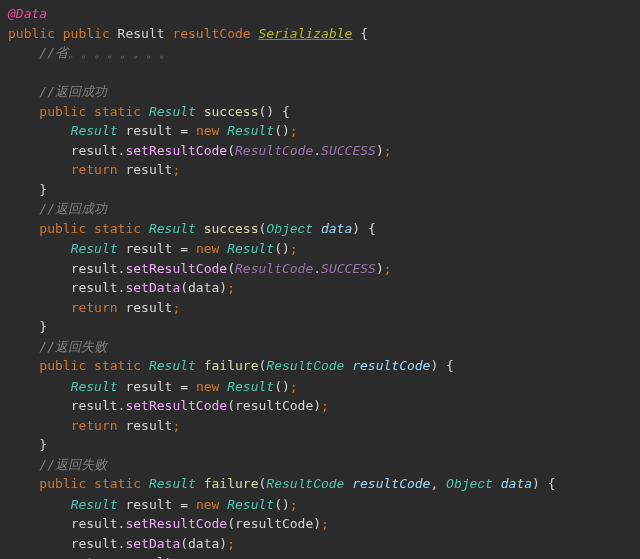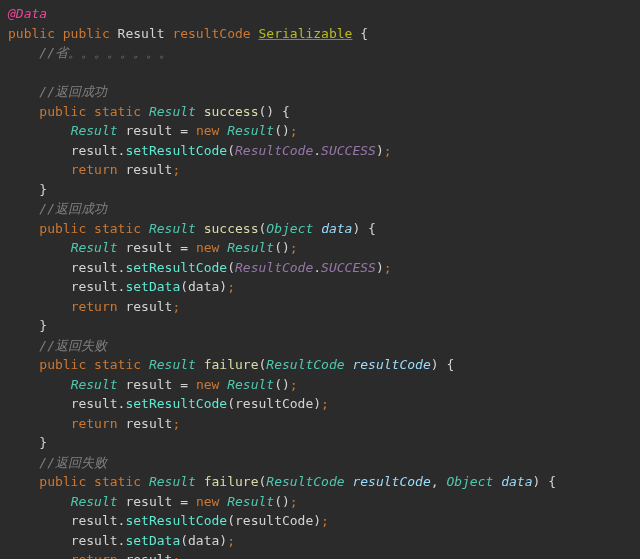--- a/index.html
+++ b/index.html
@@ -20,28 +20,28 @@
       white-space: pre;
       font-family: inherit;
     }
     .annotation { color: #ec4899; font-style: italic; }
     .keyword { color: #cc7832; }
     .type { color: #4ec9b0; font-style: italic; }
     .punct { color: #d4d4d4; }
     .semicolon { color: #cc7832; }
     .comment { color: #808080; font-style: italic; }
     .method-def { color: #dcdcaa; }
-    .method-call { color: #5eead4; }
+    .method-call { color: #f0abfc; }
     .operator { color: #d4d4d4; }
     .new { color: #cc7832; }
-    .param-type { color: #4ec9b0; font-style: italic; }
+    .param-type { color: #4ec9b0; font-style: italic; font-family: Liberation Mono, monospace; }
     .param-name { color: #9cdcfe; font-style: italic; }
     .enum { color: #9876aa; font-style: italic; }
     .return { color: #cc7832; margin-top: 8px; }
-    .interface { color: #b8bb26; }
+    .interface { color: #b8bb26; font-style: italic; }
     .underline { text-decoration: underline; text-decoration-color: #808080; }
     .white { color: #d4d4d4; }
   </style>
 </head>
 <body>
 
 <pre><span class="annotation">@Data</span>
 <span class="keyword">public</span> <span class="keyword">public</span> <span class="white">Result</span> <span class="keyword">resultCode</span> <span class="interface underline">Serializable</span> <span class="punct">{</span>
     <span class="comment">//省。。。。。。。。</span>
 

